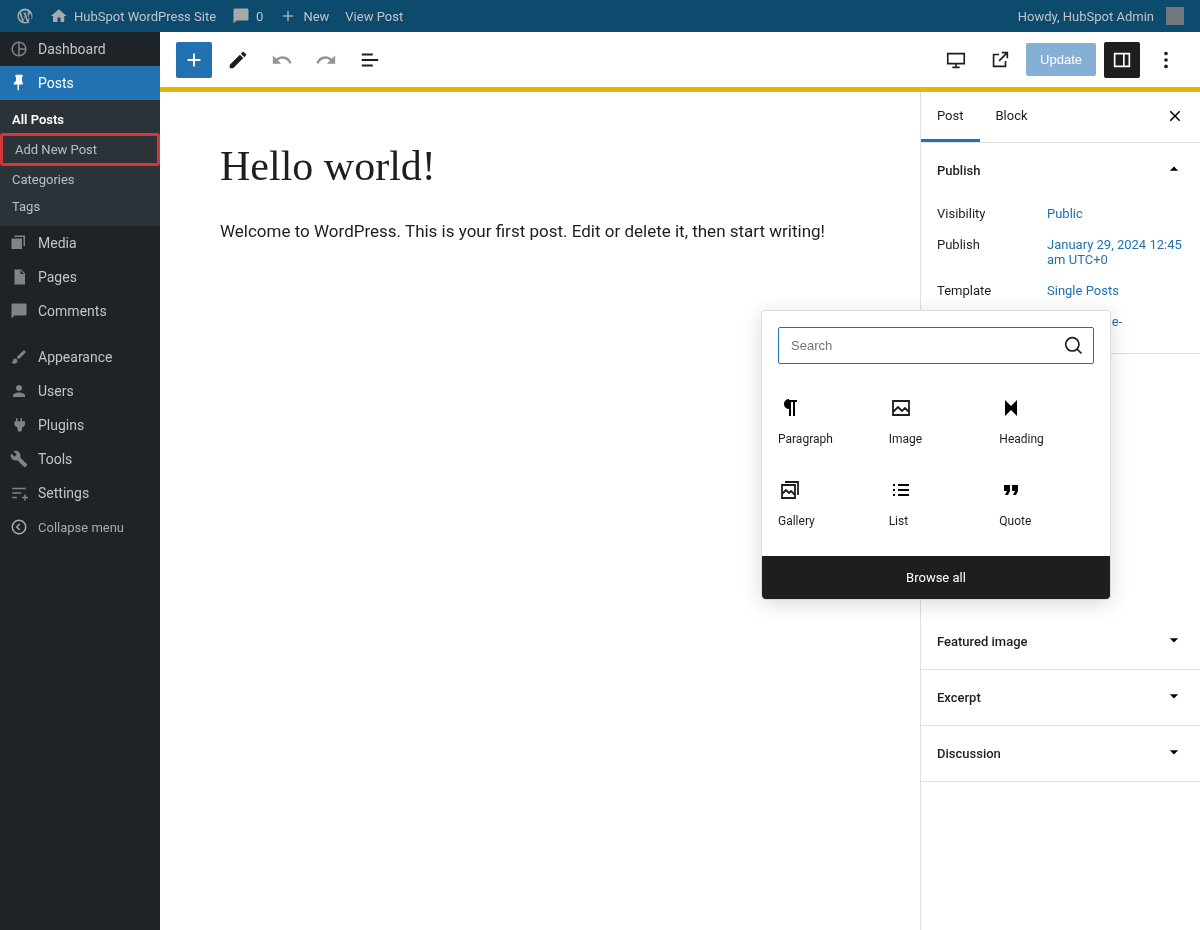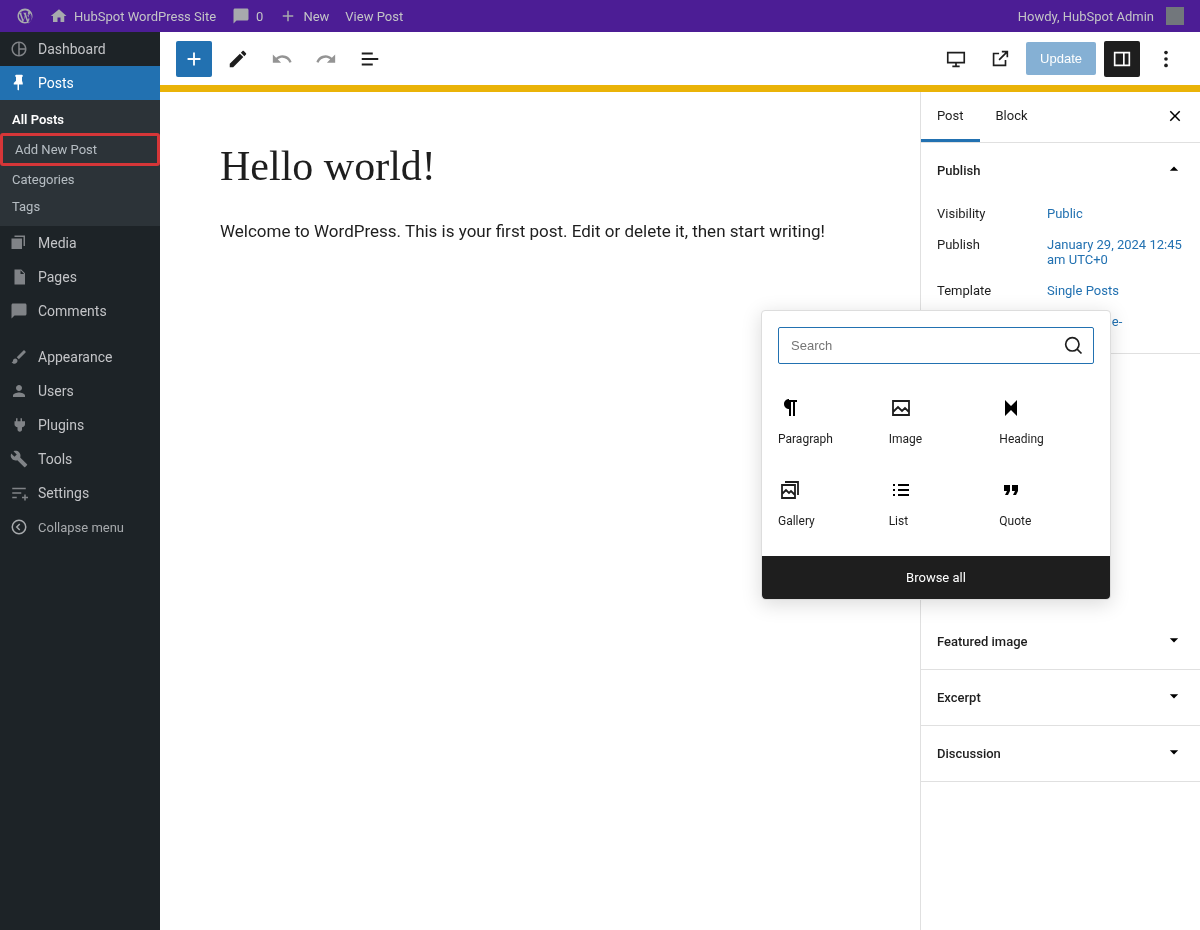--- a/index.html
+++ b/index.html
@@ -1,19 +1,19 @@
 <!DOCTYPE html>
 <html><head>
 <meta charset="utf-8">
 <style>
 * { box-sizing: border-box; margin: 0; padding: 0; }
 body { font-family: -apple-system, BlinkMacSystemFont, "Segoe UI", Roboto, sans-serif; font-size: 13px; color: #1e1e1e; background: #f0f0f1; width: 1200px; height: 930px; overflow: hidden; position: relative; }
 
 
-.adminbar { background: #4c1d95; color: #c3c4c7; height: 32px; display: flex; align-items: center; padding: 0 8px; justify-content: space-between; font-size: 13px; }
+.adminbar { background: #0c4a6e; color: #c3c4c7; height: 32px; display: flex; align-items: center; padding: 0 8px; justify-content: space-between; font-size: 13px; }
 .adminbar .left, .adminbar .right { display: flex; align-items: center; gap: 0; }
 .adminbar .ab-item { display: flex; align-items: center; padding: 0 8px; height: 32px; color: #c3c4c7; cursor: pointer; gap: 6px; }
 .adminbar svg { width: 18px; height: 18px; fill: #a7aaad; }
 .adminbar .avatar { width: 18px; height: 18px; background: #72777c; margin-left: 6px; }
 
 
 .sidebar { position: absolute; left: 0; top: 32px; bottom: 0; width: 160px; background: #1d2327; color: #c3c4c7; }
 .menu-item { display: flex; align-items: center; gap: 10px; padding: 8px 10px; cursor: pointer; color: #c3c4c7; font-size: 14px; }
 .menu-item.active { background: #2271b1; color: #fff; position: relative; }
 .menu-item.active::after { content: ''; position: absolute; right: -8px; top: 50%; margin-top: -8px; border: 8px solid transparent; border-right-color: #fff; }
@@ -21,21 +21,21 @@
 .menu-item.active svg { opacity: 1; }
 .submenu { background: #2c3338; padding: 6px 0; }
 .submenu .sub { padding: 6px 12px; font-size: 13px; color: rgba(240,246,252,0.7); cursor: pointer; }
 .submenu .sub.current { color: #fff; font-weight: 600; }
 .submenu .sub.highlighted { border: 3px solid #d63638; border-radius: 3px; }
 .menu-sep { height: 12px; }
 .collapse { display:flex; align-items:center; gap:10px; padding:8px 10px; color:#a7aaad; cursor:pointer; font-size:13px;}
 
 
 .editor { position: absolute; left: 160px; top: 32px; right: 0; bottom: 0; background: #fff; display:flex; flex-direction:column; }
-.editor-header { height: 60px; border-bottom: 7px solid #eab308; display: flex; align-items: center; justify-content: space-between; padding: 0 16px; }
+.editor-header { height: 60px; border-bottom: 5px solid #eab308; display: flex; align-items: center; justify-content: space-between; padding: 0 16px; }
 .header-left, .header-right { display: flex; align-items: center; gap: 8px; }
 .hbtn { width: 36px; height: 36px; display: flex; align-items: center; justify-content: center; border-radius: 2px; cursor: pointer; color: #1e1e1e; }
 .hbtn.primary { background: #2271b1; color: #fff; }
 .hbtn.dark { background: #1e1e1e; color: #fff; }
 .hbtn svg { width: 22px; height: 22px; fill: currentColor; }
 .hbtn.disabled { color: #949494; }
 .btn-update { background: #2271b1; color: #fff; border: none; padding: 9px 14px; border-radius: 2px; font-size: 13px; cursor: pointer; opacity: 0.55; }
 .editor-body { flex: 1; display: flex; overflow: hidden; }
 .canvas { flex: 1; padding: 50px 60px; position: relative; }
 .post-title { font-family: Georgia, serif; font-size: 42px; font-weight: 400; margin-bottom: 28px; }

